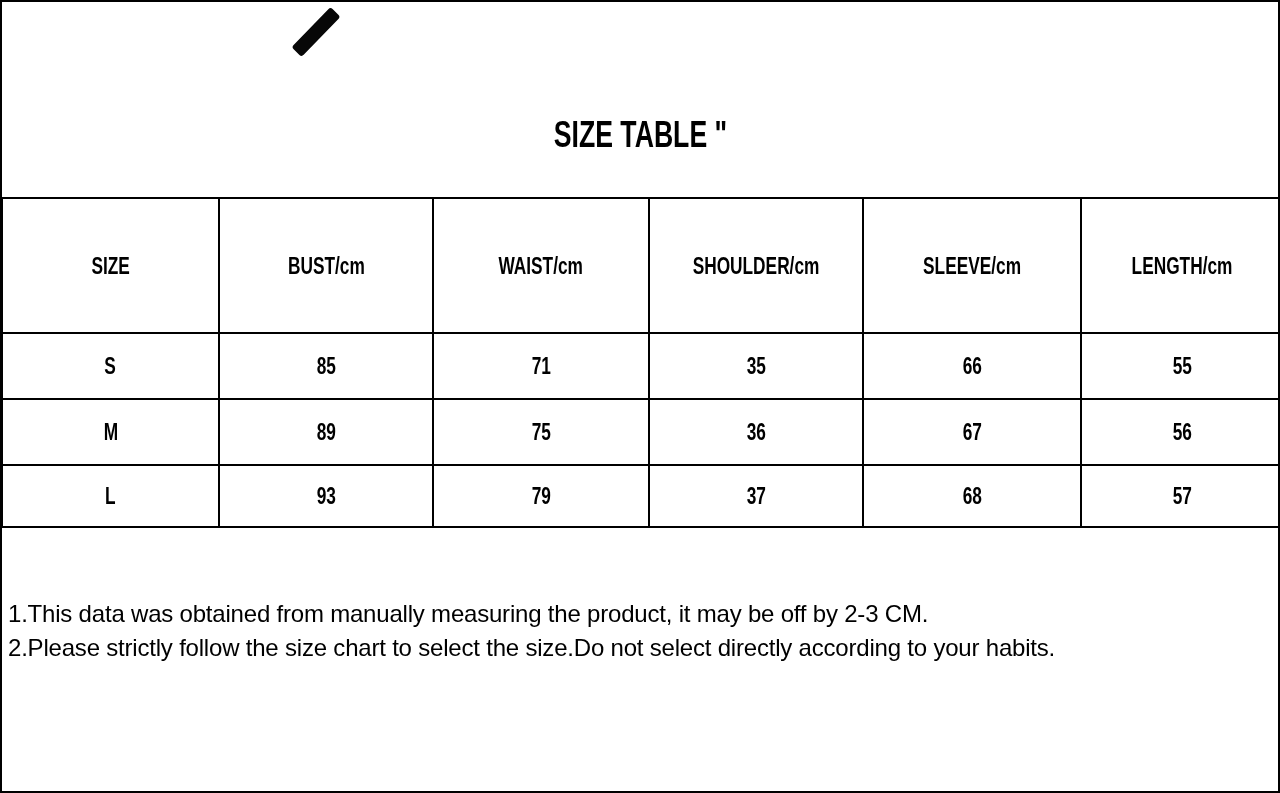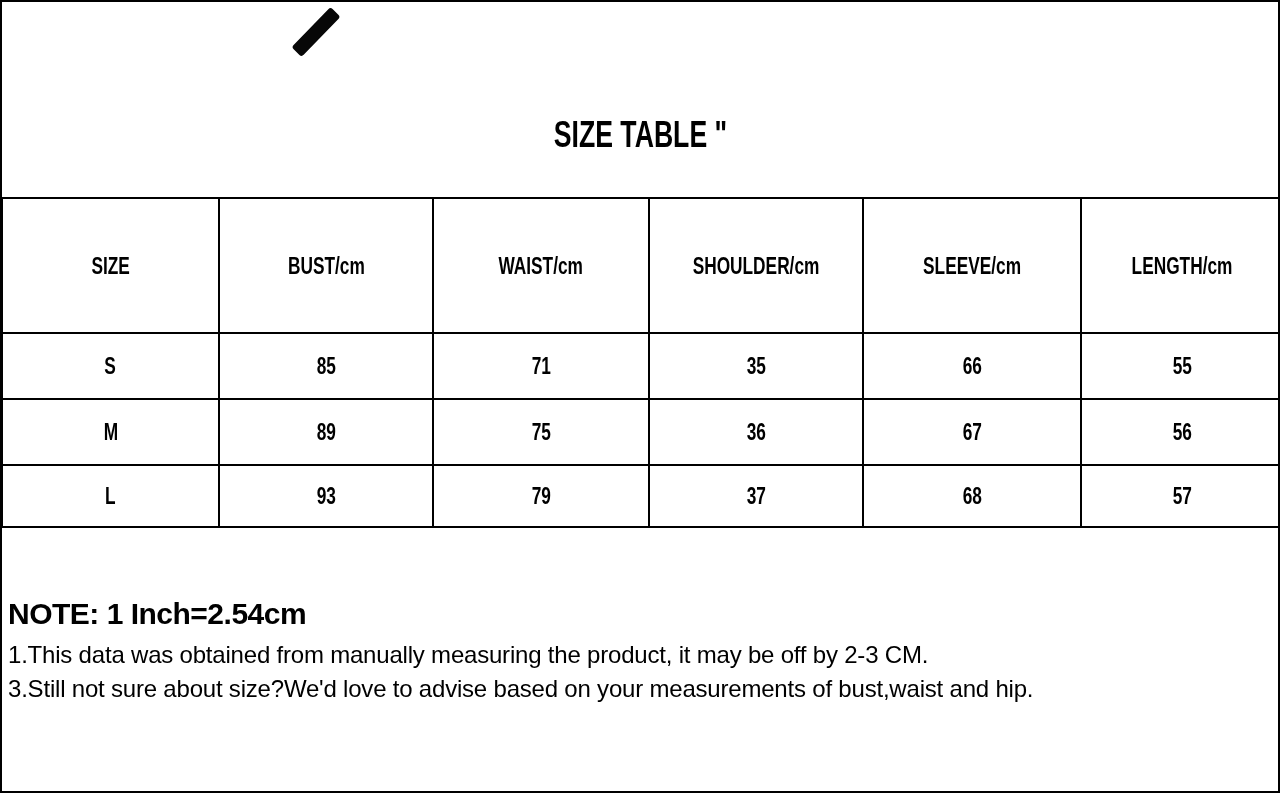--- a/index.html
+++ b/index.html
@@ -131,18 +131,17 @@
         <td><span class="cond">93</span></td>
         <td><span class="cond">79</span></td>
         <td><span class="cond">37</span></td>
         <td><span class="cond">68</span></td>
         <td><span class="cond">57</span></td>
       </tr>
     </tbody>
   </table>
 
   <div class="notes">
-    <div class="note-heading">NOTE: 1 Inch=2.54cm</div>
     <div class="note-item">1.This data was obtained from manually measuring the product, it may be off by 2-3 CM.</div>
-    <div class="note-item">3.Still not sure about size?We'd love to advise based on your measurements of bust,waist and hip.</div>
+    <div class="note-item">2.Please strictly follow the size chart to select the size.Do not select directly according to your habits.</div>
   </div>
 
 </div>
 
 </body></html>

